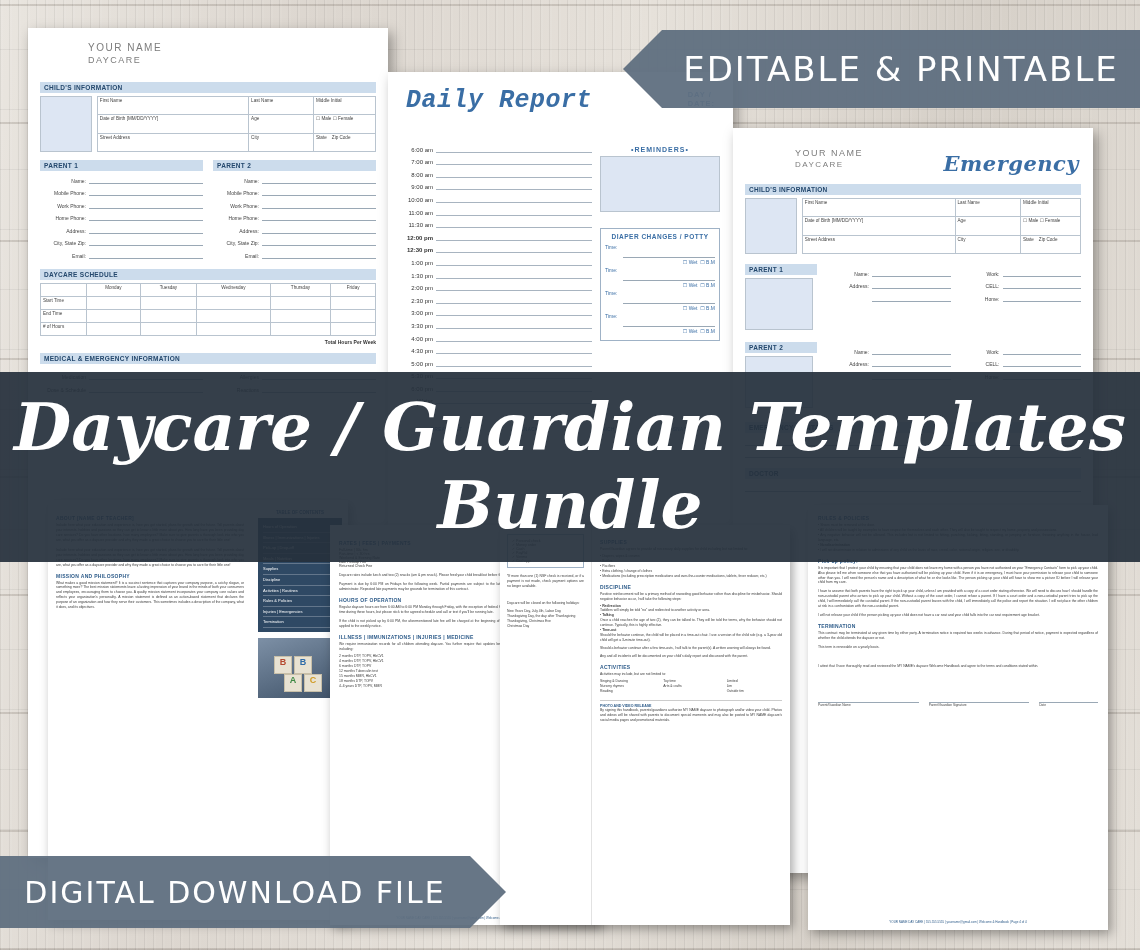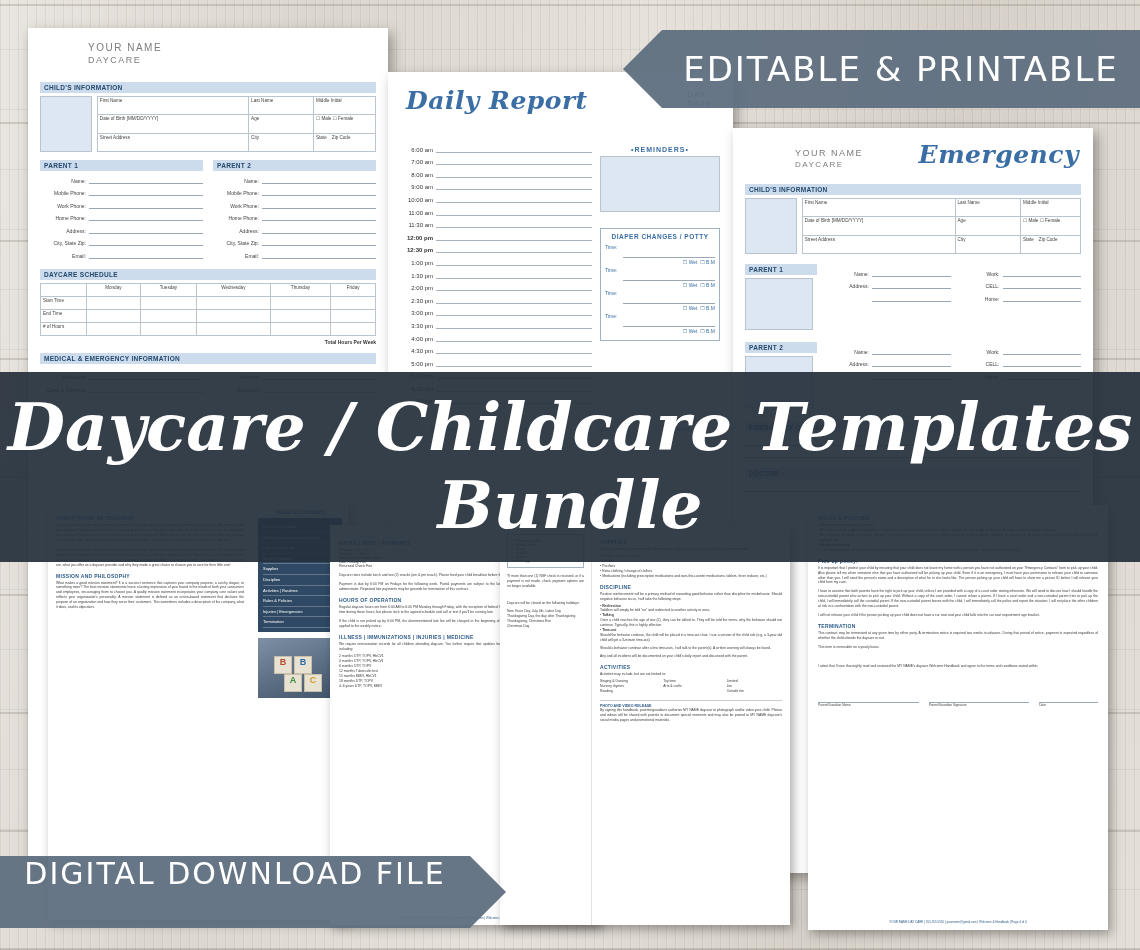--- a/index.html
+++ b/index.html
@@ -57,41 +57,41 @@
   .tbl { width:100%; border-collapse:collapse; }
   .tbl td { border:1px solid #b9c4cf; height:13px; font-size:4.6px; color:#444; padding:1px 2px; vertical-align:top; }
   .fieldrow { display:flex; align-items:flex-end; gap:3px; font-size:5px; color:#444; margin-top:4.5px; }
   .fieldrow .lbl { width:46px; text-align:right; white-space:nowrap; }
   .fieldrow .line { flex:1; border-bottom:1px solid #9aa8b5; height:8px; }
   .col2 { display:flex; gap:10px; }
   .col2 > div { flex:1; }
 
   
   #daily { left:388px; top:72px; width:345px; height:800px; }
-  #daily .title { position:absolute; left:18px; top:14px; font-size:25px; }
+  #daily .title { position:absolute; left:18px; top:14px; font-size:25px;font-family:Liberation Mono, monospace; }
   #daily .daydate { position:absolute; right:18px; top:18px; font-size:7.5px; color:#3a6ea5; font-weight:bold; letter-spacing:1px; text-align:left;}
   .timecol { position:absolute; left:14px; top:68px; width:190px; }
   .timerow { display:flex; align-items:flex-end; font-size:6px; color:#333; height:12.6px; }
   .timerow .t { width:34px; text-align:right; padding-right:3px; }
   .timerow .l { flex:1; border-bottom:1px solid #a8b4c0; height:9px; }
   .bold { font-weight:bold; }
   .rembox { position:absolute; left:212px; top:74px; width:120px; }
   .remhdr { text-align:center; font-size:7px; color:#3a6ea5; font-weight:bold; letter-spacing:1px; }
   .remfill { height:56px; background:#dde6f3; border:1px solid #b9c4cf; margin-top:3px; }
   .diaper { position:absolute; left:212px; top:156px; width:120px; border:1px solid #9fb2c6; padding:4px; }
   .diaper h4 { margin:0 0 4px; text-align:center; font-size:6.5px; color:#3a6ea5; letter-spacing:.5px; }
   .dslot { font-size:5px; color:#3a6ea5; margin-bottom:2px; }
   .dslot .line { border-bottom:1px solid #9aa8b5; height:7px; margin:1px 0 1px 18px; }
   .dopts { text-align:right; font-size:5px; color:#3a6ea5; }
 
   
   #emg { left:733px; top:128px; width:360px; height:745px; }
   #emg .yname { position:absolute; left:62px; top:20px; font-size:9px; color:#7c7c7c; letter-spacing:1.5px; }
   #emg .ydc { position:absolute; left:62px; top:32px; font-size:8px; color:#7c7c7c; letter-spacing:1.5px; }
-  #emg .title { position:absolute; right:14px; top:12px; font-size:25px; }
+  #emg .title { position:absolute; right:14px; top:23px; font-size:21px; }
 
   
   .hb { position:absolute; background:#fff; box-shadow:3px 4px 10px rgba(0,0,0,.35); overflow:hidden; }
   #hb1 { left:48px;  top:500px; width:300px; height:420px; }
   #hb2 { left:330px; top:525px; width:270px; height:400px; }
   #hb3 { left:500px; top:525px; width:290px; height:400px; }
   #hb4 { left:808px; top:505px; width:300px; height:425px; }
   .hbcol { font-size:3.4px; color:#3a3a3a; line-height:1.45; text-align:justify; }
   .hbh { font-size:5px; font-weight:bold; color:#2e5c8a; margin:5px 0 2px; letter-spacing:.3px; }
   .navbox { background:#2f4964; color:#fff; padding:4px 5px; font-size:4px; line-height:1.9; }
@@ -121,21 +121,21 @@
   #ribbon span { color:#fff; font-size:34px; letter-spacing:2px; font-family:"DejaVu Sans", sans-serif; }
   #ribbon:before{
     content:""; position:absolute; left:-39px; top:0;
     border-top:39px solid transparent; border-bottom:39px solid transparent;
     border-right:39px solid rgba(95,111,128,0.95);
   }
   
   #ribbon2 {
     position:absolute; left:0; bottom:22px; width:470px; height:72px;
     background:rgba(95,111,128,0.95);
-    display:flex; align-items:flex-start; justify-content:center;
+    display:flex; align-items:center; justify-content:center;
   }
   #ribbon2 span { color:#fff; font-size:30px; letter-spacing:2px; font-family:"DejaVu Sans", sans-serif; }
   #ribbon2:after{
     content:""; position:absolute; right:-36px; top:0;
     border-top:36px solid transparent; border-bottom:36px solid transparent;
     border-left:36px solid rgba(95,111,128,0.95);
   }
 </style>
 </head>
 <body>
@@ -730,18 +730,18 @@
     </div>
     <div style="position:absolute; bottom:6px; left:0; width:100%; text-align:center; font-size:3px; color:#2e5c8a;">YOUR NAME DAY CARE  |  555.555.5555  |  yourname@gmail.com  |  Welcome &amp; Handbook  |  Page 4 of 4</div>
   </div>
 </div>
 
 <div id="ribbon">
   <span>EDITABLE &amp; PRINTABLE</span>
 </div>
 
 <div id="overlay">
-  <div class="t1">Daycare / Childcare Templates Bundle</div>
+  <div class="t1">Daycare / Guardian Templates Bundle</div>
 </div>
 
 <div id="ribbon2">
   <span>DIGITAL DOWNLOAD FILE</span>
 </div>
 
 </body></html>

